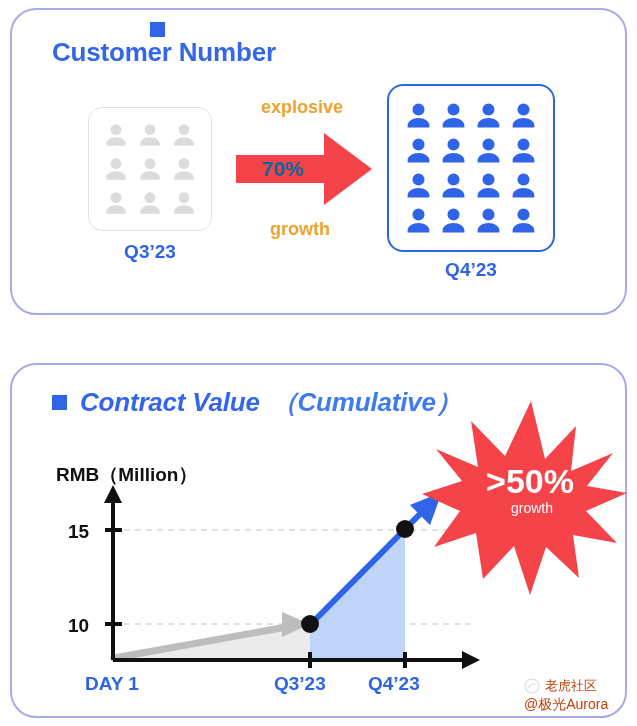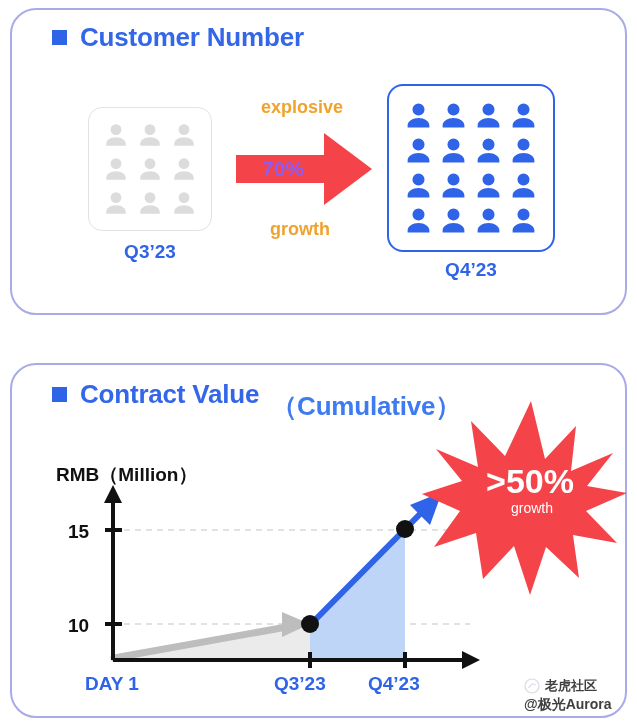--- a/index.html
+++ b/index.html
@@ -27,23 +27,23 @@
     font-weight:700;
     letter-spacing:-0.2px;
     white-space:nowrap;
   }
   .bullet {
     width:15px; height:15px;
     background:#2f63e8;
     margin-right:13px;
     flex:0 0 auto;
   }
-  #title-customer { left:52px; top:22px; font-size:26px; }
-  #title-contract { left:52px; top:364px; font-size:26px; }
-  .title-sub { color:#3e7bf0;margin-top:25px; }
+  #title-customer { left:52px; top:22px; font-size:26px;flex-direction:column; }
+  #title-contract { left:52px; top:385px; font-size:26px;font-style:italic; }
+  .title-sub { color:#3e7bf0; }
 
   
   .icon-box {
     position:absolute;
     border-radius:14px;
     display:grid;
     place-items:center;
   }
   #box-q3 {
     left:88px; top:107px; width:124px; height:124px;
@@ -80,39 +80,39 @@
     font-weight:700;
     font-size:18px;
     white-space:nowrap;
   }
   #word-explosive { left:261px; top:97px; }
   #word-growth { left:270px; top:219px; }
 
   #arrow-70 { position:absolute; left:236px; top:133px; width:136px; height:72px; }
   #arrow-70-label {
     position:absolute; left:262px; top:157px;
-    color:#8b5cf6; font-weight:700; font-size:21px;
+    color:#0369a1; font-weight:700; font-size:21px;
     white-space:nowrap;
   }
 
   
   #chart { position:absolute; left:10px; top:363px; width:617px; height:355px; }
 
   .chart-text { font-family:"Liberation Sans", sans-serif; }
   .axis-title { font-size:19px; font-weight:700; fill:#111111; }
   .ytick { font-size:19px; font-weight:700; fill:#111111; }
   .xtick { font-size:19px; font-weight:700; fill:#2f63e8; }
   .burst-main { font-size:34px; font-weight:700; fill:#ffffff; }
   .burst-sub { font-size:14px; fill:#ffffff; }
 
   
   #watermark {
     position:absolute; left:524px; top:677px;
-    color:#404040; font-size:13px; line-height:1.35;
-    text-align:left; white-space:nowrap;font-weight:bold;
+    color:#c2410c; font-size:13px; line-height:1.35;
+    text-align:left; white-space:nowrap;
   }
   #watermark .wm-sub { font-size:14px; }
   #wm-row { display:flex; align-items:center; gap:5px; }
 </style>
 </head>
 <body>
 
 <div class="page">
 
   <div class="card" id="card-customer"></div>

